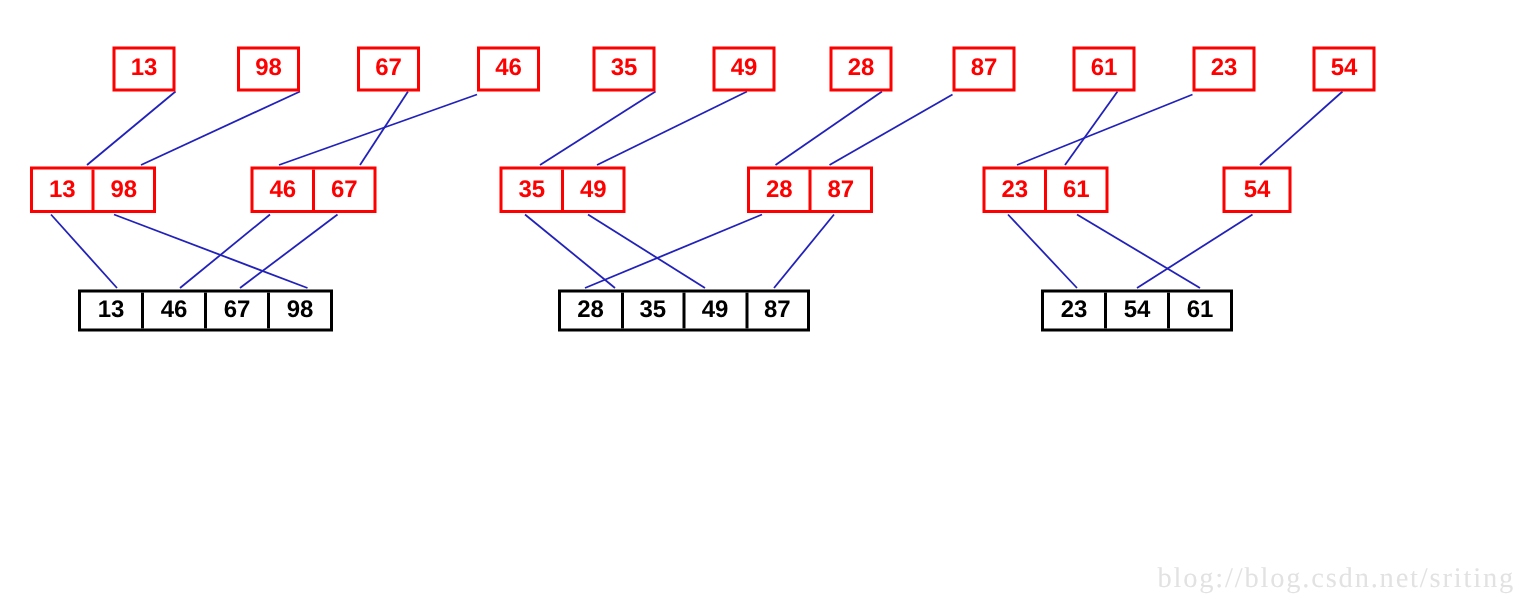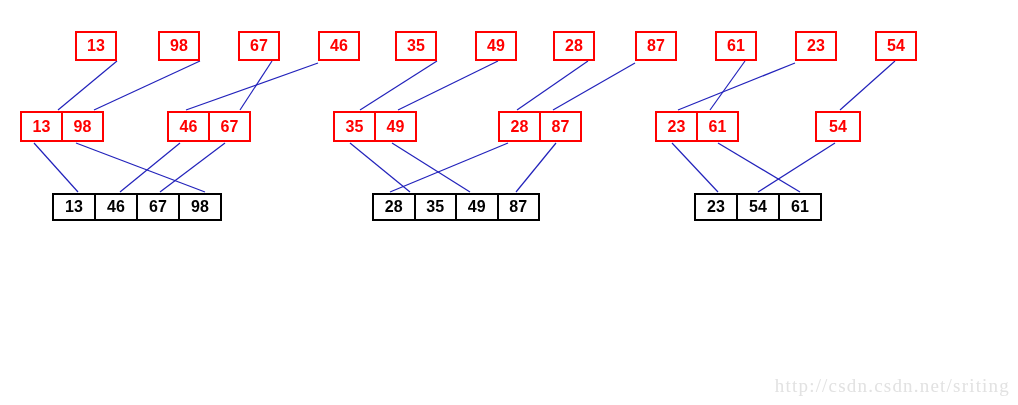--- a/index.html
+++ b/index.html
@@ -181,15 +181,15 @@
       <div class="node" style="left: 815px; top: 111px; width: 46px; height: 31px;">
         <div class="cell" style="flex: 1 1 0px;">54</div>
       </div>
       <div class="array" style="left: 694px; top: 193px; width: 128px; height: 28px;">
         <div class="cell" style="flex: 1 1 0px;">23</div>
         <div class="cell" style="flex: 1 1 0px;">54</div>
         <div class="cell" style="flex: 1 1 0px;">61</div>
       </div>
     </div>
 
-  <div id="watermark">http://csdn.csdn.net/sriting</div>
+  <div id="watermark">blog://blog.csdn.net/sriting</div>
 
 </div>
 
 </body></html>

